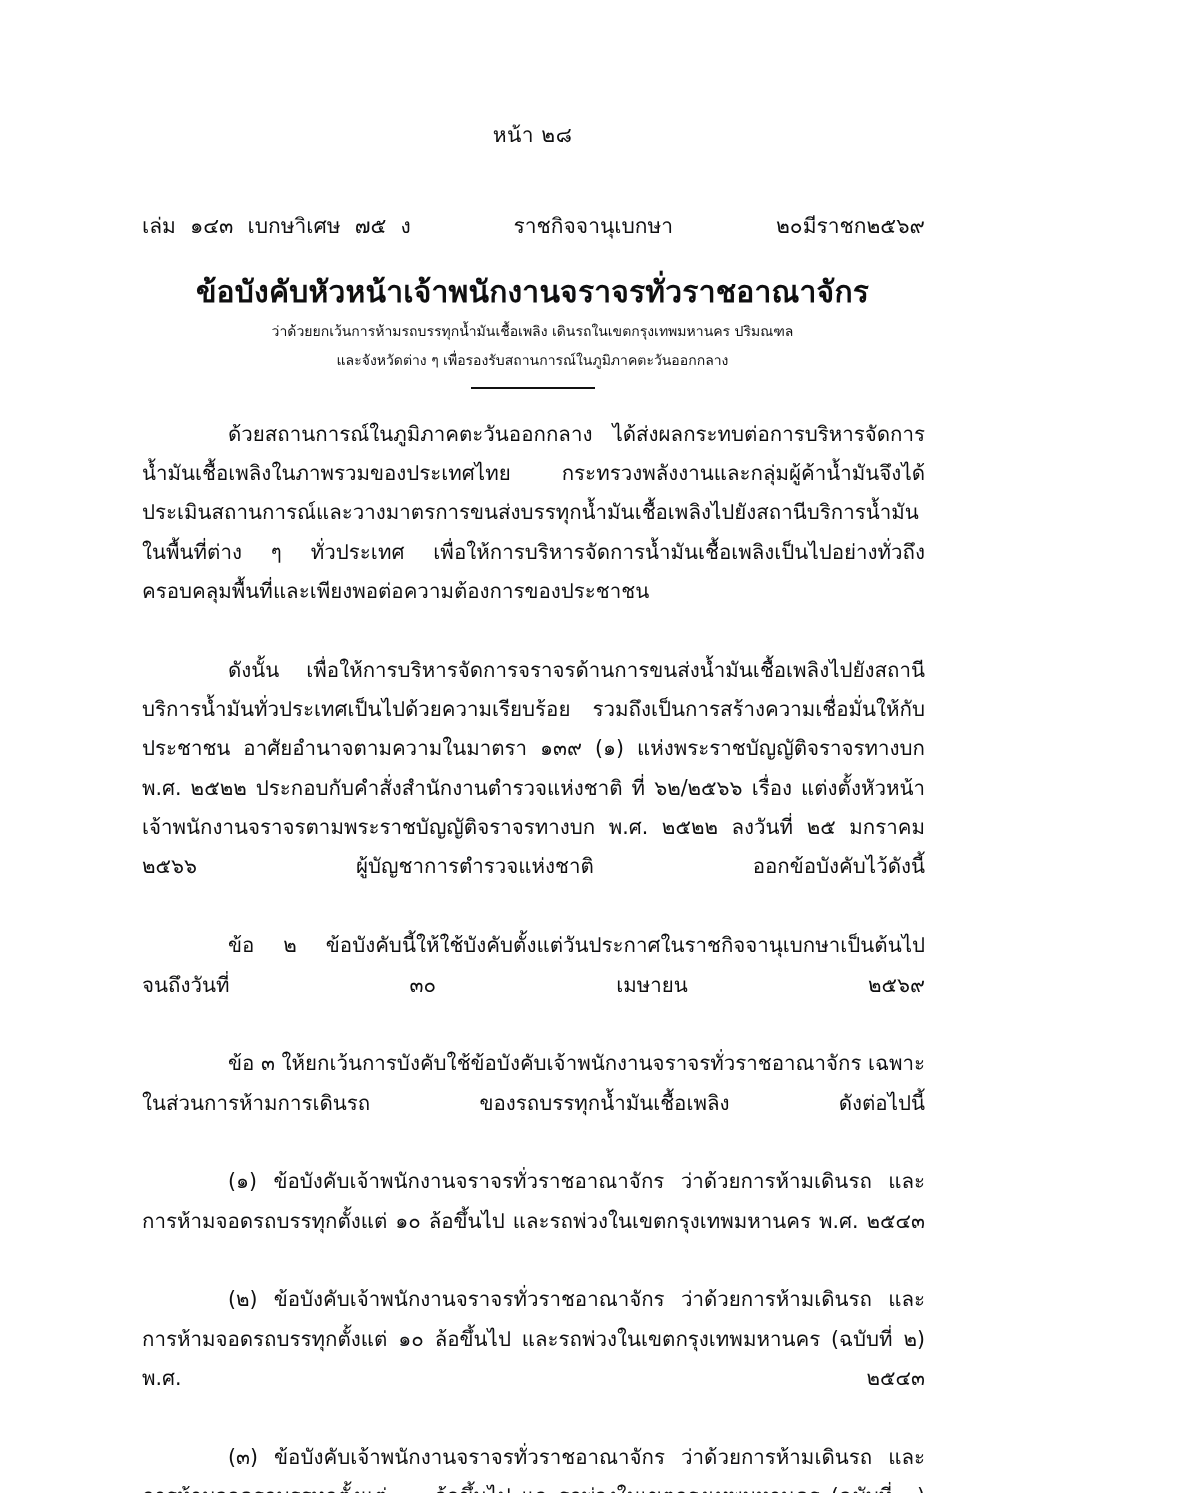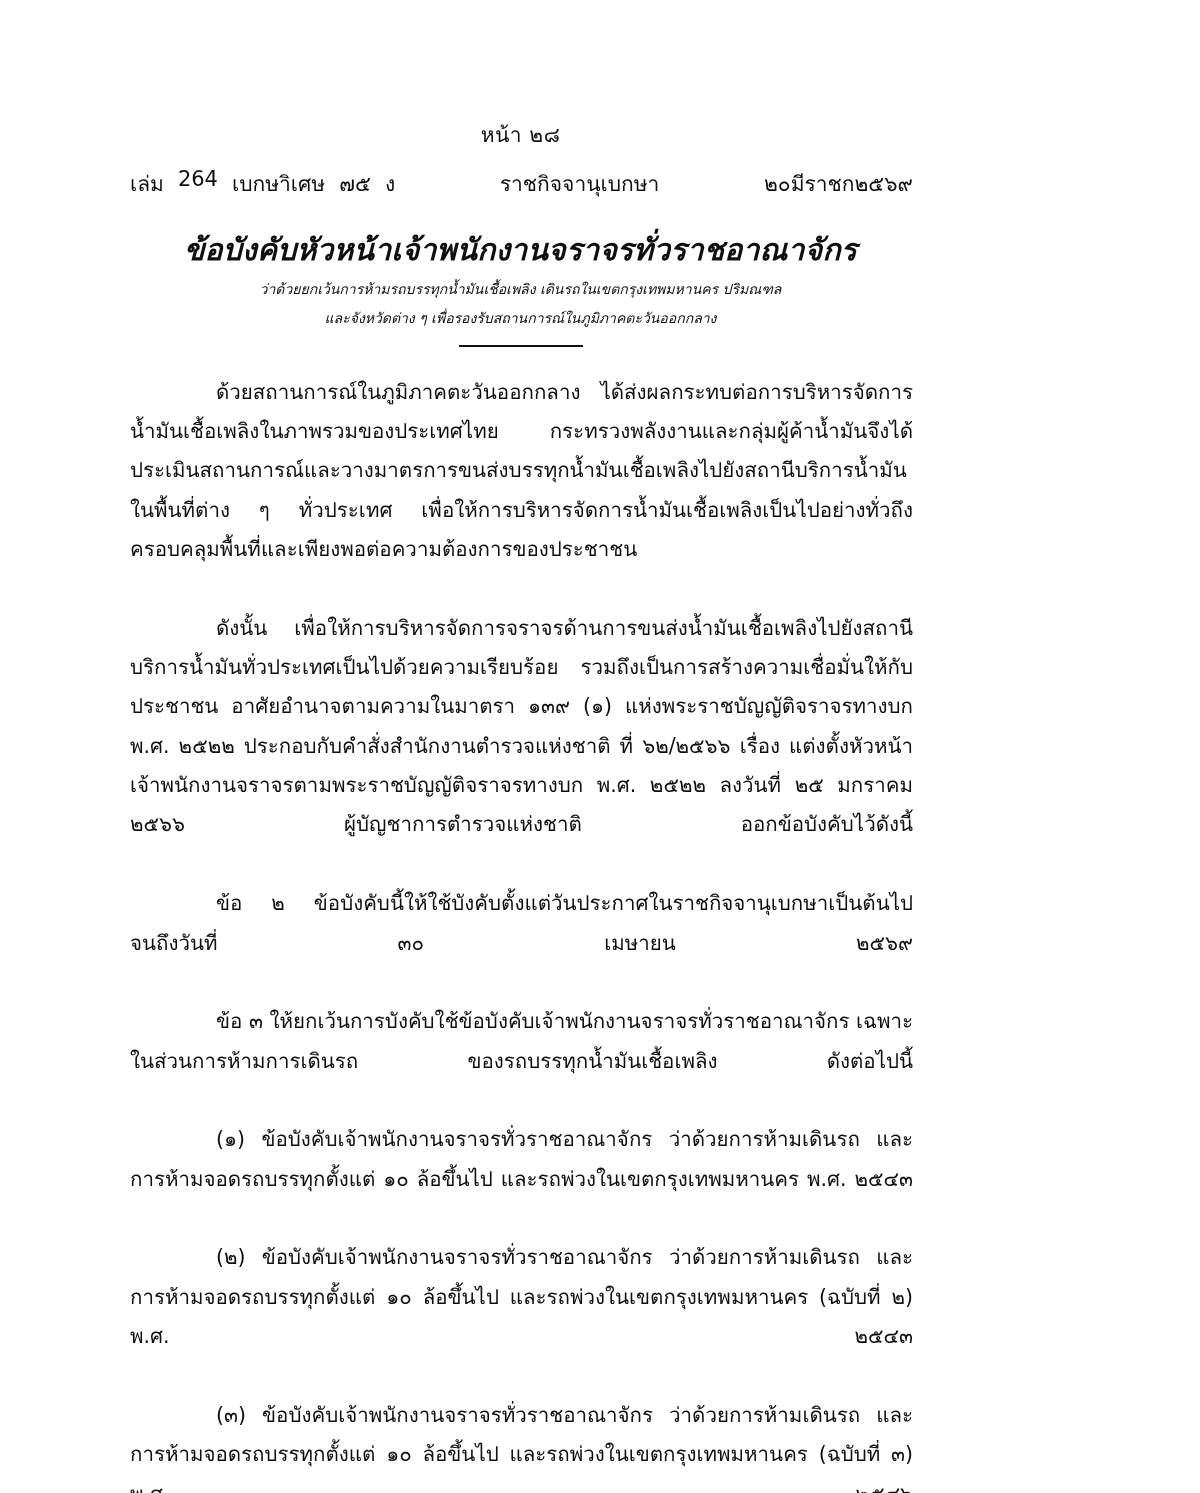--- a/index.html
+++ b/index.html
@@ -10,21 +10,21 @@
   body {
     width: 1200px;
     height: 1493px;
     font-family: "DejaVu Sans", "Liberation Sans", sans-serif;
     color: #0f0f10;
     position: relative;
     overflow: hidden;
   }
   .page {
     position: absolute;
-    left: 0;
+    left: 12px;
     top: 0;
     width: 1041px;
     height: 1493px;
     padding: 0;
   }
   
   .page-number {
     text-align: center;
     font-size: 21px;
     margin-top: 118px;
@@ -38,31 +38,31 @@
     padding: 0 128px 0 130px;
     font-size: 21px;
   }
   .header-left {
     display: flex;
     gap: 14px;
     white-space: nowrap;
   }
   .header-center {
     white-space: nowrap;
+    margin-top: 42px;
   }
   .header-right {
     display: flex;
     white-space: nowrap;
   }
   
   .title-block {
     text-align: center;
     margin-top: 30px;
     padding: 0 80px;
-    font-style: italic;
   }
   .doc-title {
     font-size: 30px;
     font-weight: bold;
     line-height: 1.35;
     letter-spacing: 0.2px;
   }
   .doc-subtitle {
     font-size: 14px;
     line-height: 1.5;
@@ -100,21 +100,21 @@
 </head>
 <body>
 
 <div class="page">
 
   <div class="page-number">หน้า ๒๘</div>
 
   <div class="header-row">
     <div class="header-left">
       <span>เล่ม</span>
-      <span>264</span>
+      <span>๑๔๓</span>
       <span>เบกษาิเศษ</span>
       <span>๗๕</span>
       <span>ง</span>
     </div>
     <div class="header-center">ราชกิจจานุเบกษา</div>
     <div class="header-right">
       <span>๒๐</span>
       <span>มีราชก</span>
       <span>๒๕๖๙</span>
     </div>

